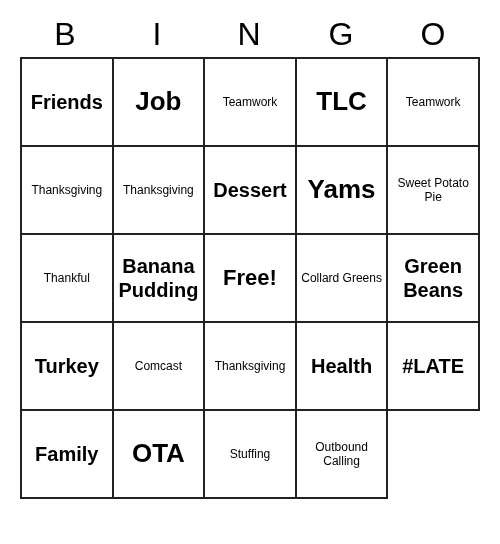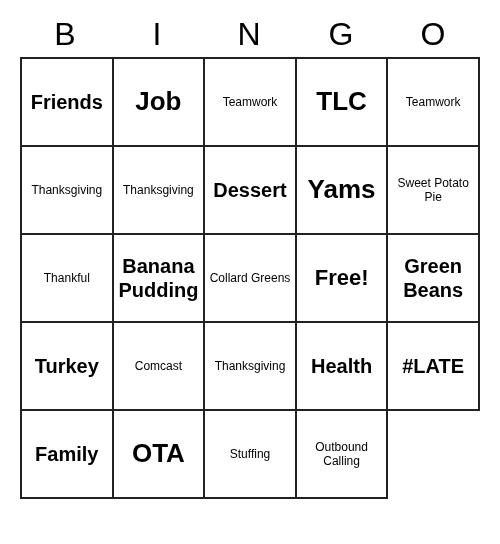--- a/index.html
+++ b/index.html
@@ -80,22 +80,22 @@
     <div class="bingo-cell small">Teamwork</div>
     <div class="bingo-cell large">TLC</div>
     <div class="bingo-cell small">Teamwork</div>
     <div class="bingo-cell small">Thanksgiving</div>
     <div class="bingo-cell small">Thanksgiving</div>
     <div class="bingo-cell medium">Dessert</div>
     <div class="bingo-cell large">Yams</div>
     <div class="bingo-cell small">Sweet Potato Pie</div>
     <div class="bingo-cell small">Thankful</div>
     <div class="bingo-cell medium">Banana Pudding</div>
+    <div class="bingo-cell free">Free!</div>
     <div class="bingo-cell small">Collard Greens</div>
-    <div class="bingo-cell free">Free!</div>
     <div class="bingo-cell medium">Green Beans</div>
     <div class="bingo-cell medium">Turkey</div>
     <div class="bingo-cell small">Comcast</div>
     <div class="bingo-cell small">Thanksgiving</div>
     <div class="bingo-cell medium">Health</div>
     <div class="bingo-cell medium">#LATE</div>
     <div class="bingo-cell medium">Family</div>
     <div class="bingo-cell large">OTA</div>
     <div class="bingo-cell small">Stuffing</div>
     <div class="bingo-cell small">Outbound Calling</div>

